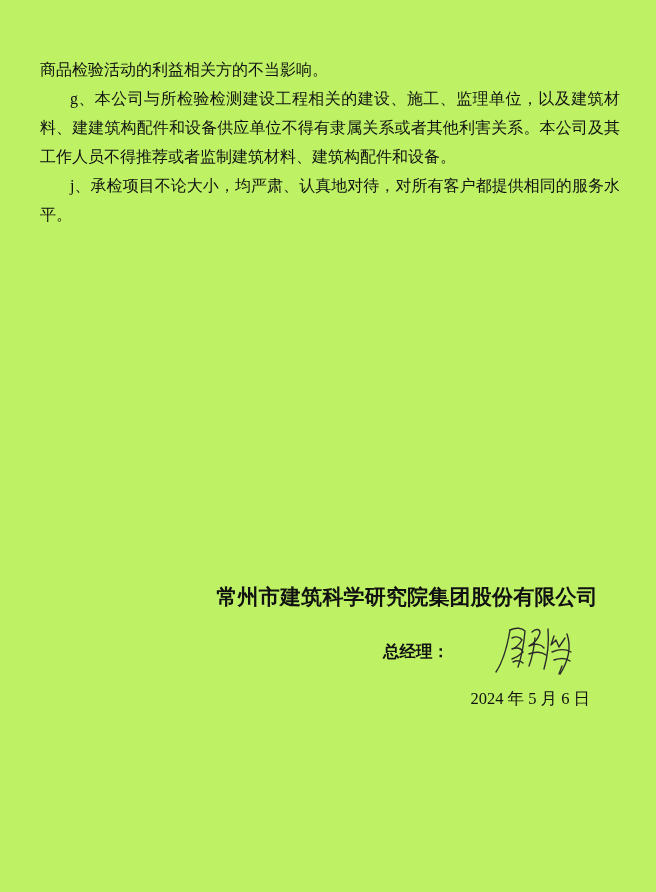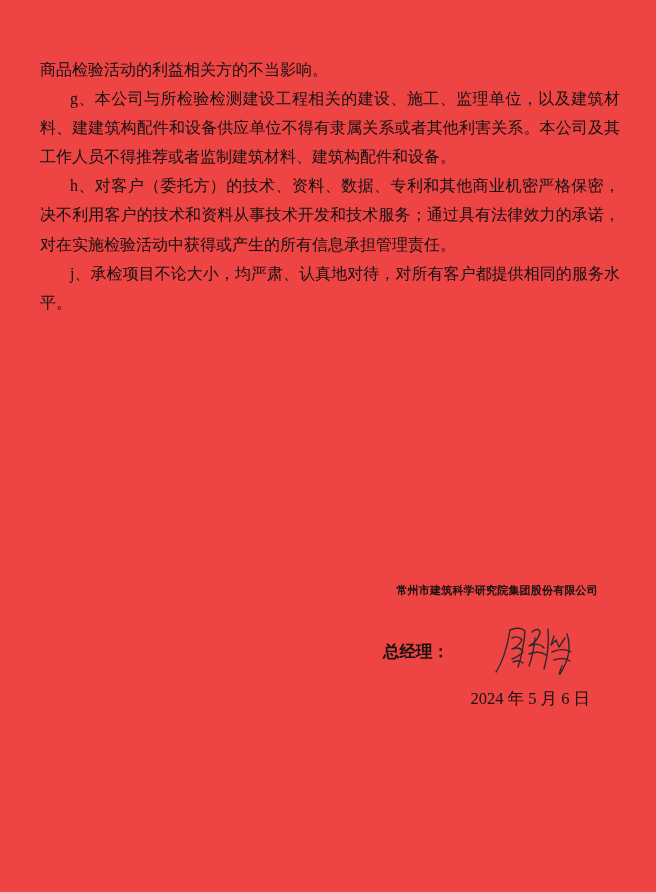--- a/index.html
+++ b/index.html
@@ -4,21 +4,21 @@
 <style>
   html, body {
     margin: 0;
     padding: 0;
     background: #ffffff;
   }
   .page {
     position: relative;
     width: 656px;
     height: 892px;
-    background: #ef4444;
+    background: #bef264;
     color: #111111;
     font-family: "Liberation Serif", "DejaVu Serif", serif;
     overflow: hidden;
   }
   .content {
     position: absolute;
     left: 40px;
     right: 36px;
     top: 55px;
     font-size: 16px;
@@ -32,21 +32,21 @@
   }
   .content p.indent {
     text-indent: 30px;
   }
   .company-name {
     position: absolute;
     top: 583px;
     right: 58px;
     font-family: Liberation Sans, sans-serif;
     font-weight: 700;
-    font-size: 11px;
+    font-size: 21px;
     letter-spacing: 0.2px;
     white-space: nowrap;
   }
   .manager-label {
     position: absolute;
     top: 641px;
     left: 383px;
     font-family: "Liberation Sans", "DejaVu Sans", sans-serif;
     font-weight: 700;
     font-size: 16.5px;
@@ -66,21 +66,20 @@
   }
 </style>
 </head>
 <body>
 
 <div class="page">
 
   <div class="content">
     <p>商品检验活动的利益相关方的不当影响。</p>
     <p class="indent">g、本公司与所检验检测建设工程相关的建设、施工、监理单位，以及建筑材料、建建筑构配件和设备供应单位不得有隶属关系或者其他利害关系。本公司及其工作人员不得推荐或者监制建筑材料、建筑构配件和设备。</p>
-    <p class="indent">h、对客户（委托方）的技术、资料、数据、专利和其他商业机密严格保密，决不利用客户的技术和资料从事技术开发和技术服务；通过具有法律效力的承诺，对在实施检验活动中获得或产生的所有信息承担管理责任。</p>
     <p class="indent">j、承检项目不论大小，均严肃、认真地对待，对所有客户都提供相同的服务水平。</p>
   </div>
 
   <div class="company-name">常州市建筑科学研究院集团股份有限公司</div>
 
   <div class="manager-label">总经理：</div>
 
   <svg class="signature-svg" width="88" height="58" viewBox="0 0 88 58" xmlns="http://www.w3.org/2000/svg">
     <g fill="none" stroke="#2b2b2b" stroke-width="1.4" stroke-linecap="round" stroke-linejoin="round">
 

